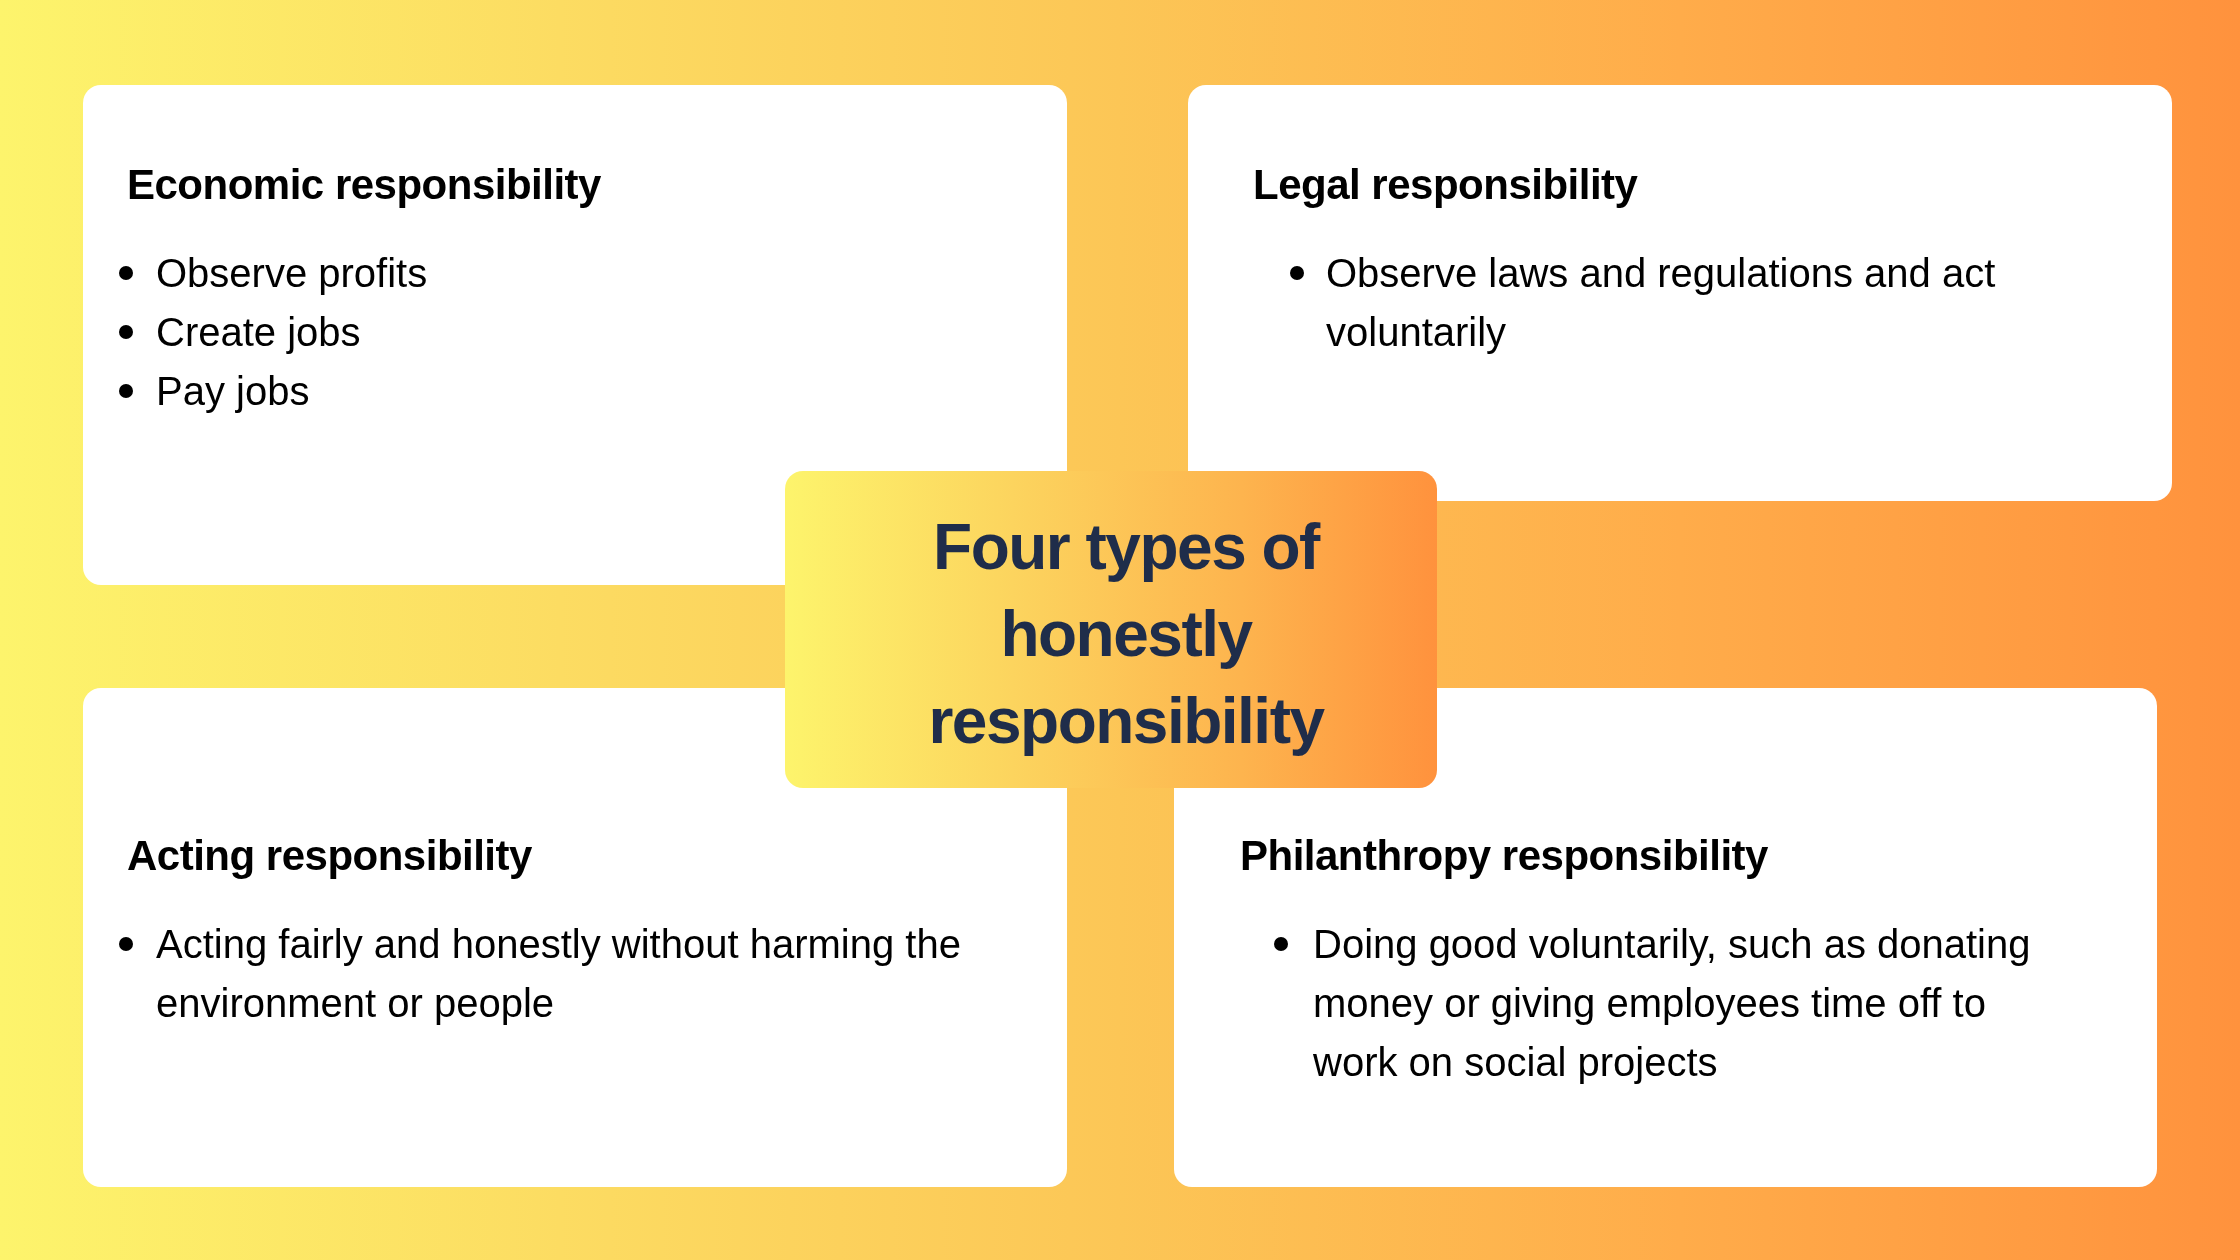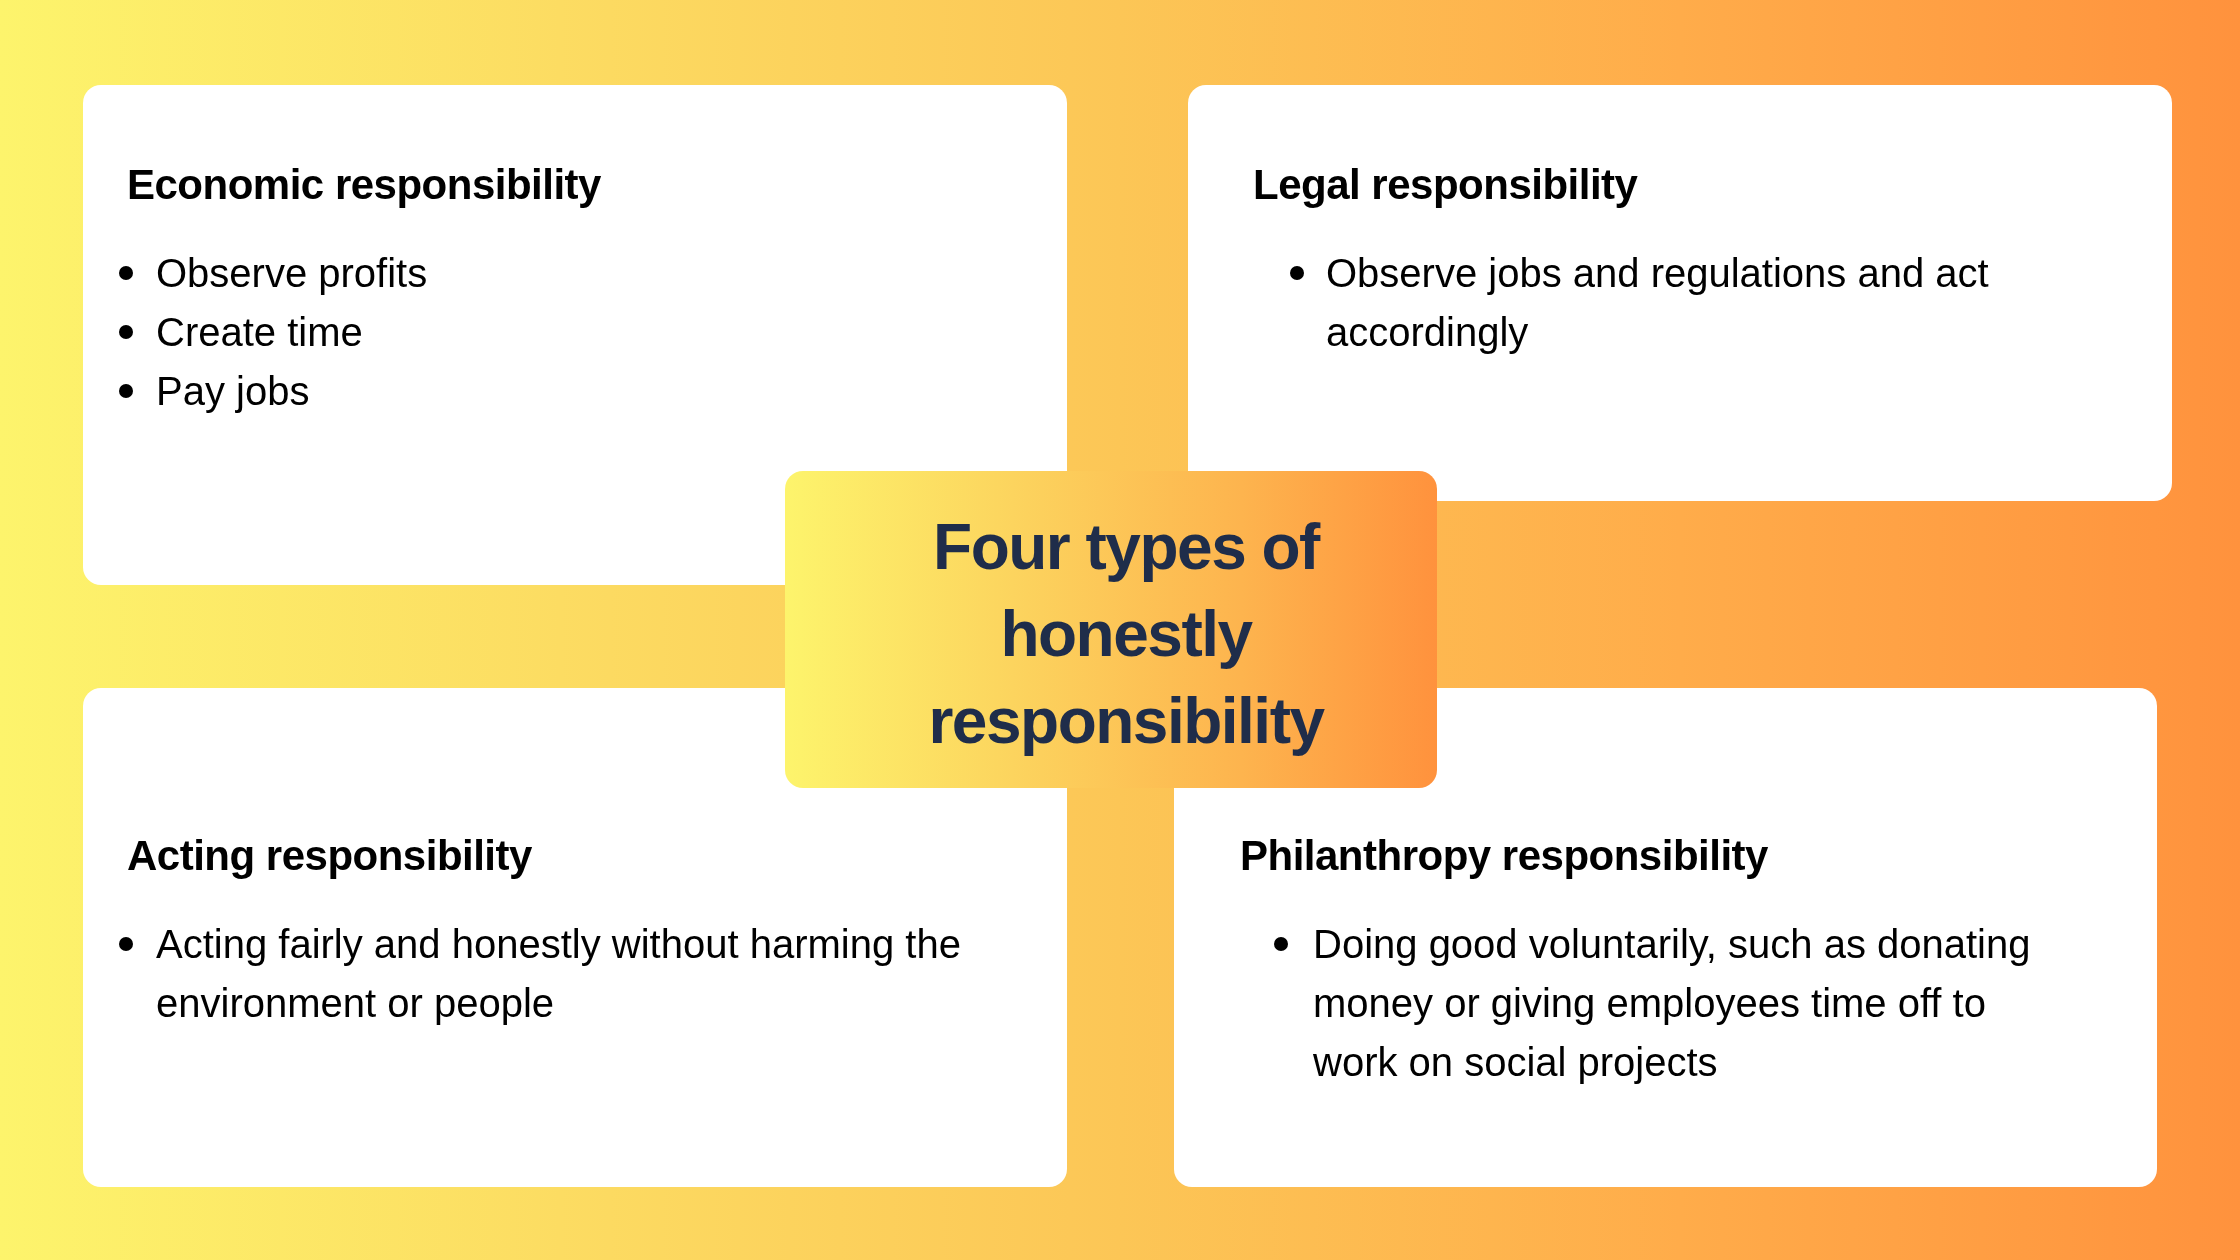--- a/index.html
+++ b/index.html
@@ -90,29 +90,29 @@
     margin-top: 10px;
   }
 </style>
 </head>
 <body>
 
 <div class="card" id="card-economic">
   <h2>Economic responsibility</h2>
   <ul>
     <li><span class="bullet"></span><span>Observe profits</span></li>
-    <li><span class="bullet"></span><span>Create time</span></li>
+    <li><span class="bullet"></span><span>Create jobs</span></li>
     <li><span class="bullet"></span><span>Pay jobs</span></li>
   </ul>
 </div>
 
 <div class="card" id="card-legal">
   <h2>Legal responsibility</h2>
   <ul>
-    <li><span class="bullet"></span><span>Observe jobs and regulations and act accordingly</span></li>
+    <li><span class="bullet"></span><span>Observe laws and regulations and act voluntarily</span></li>
   </ul>
 </div>
 
 <div class="card" id="card-ethic">
   <h2>Acting responsibility</h2>
   <ul>
     <li><span class="bullet"></span><span>Acting fairly and honestly without harming the environment or people</span></li>
   </ul>
 </div>
 

